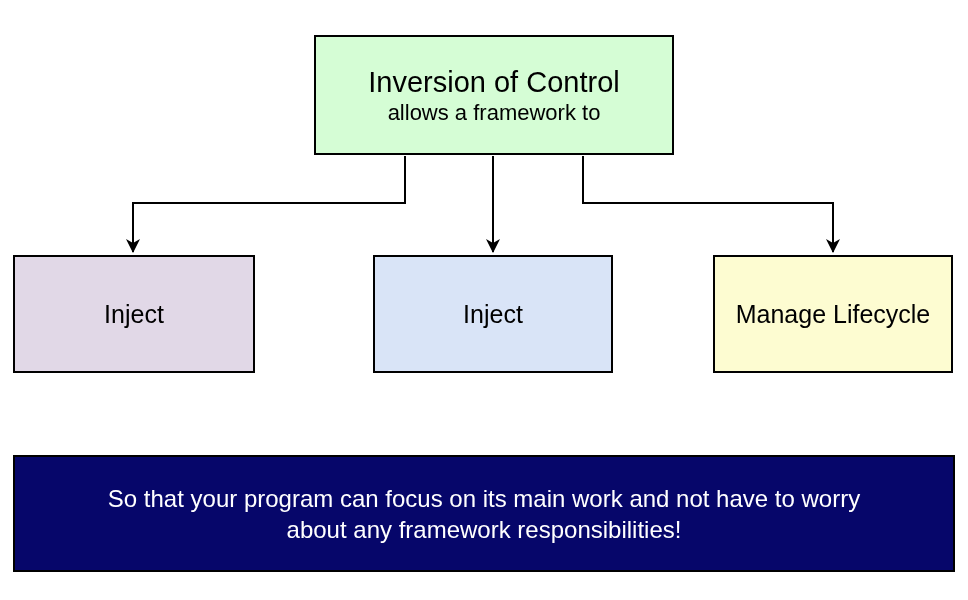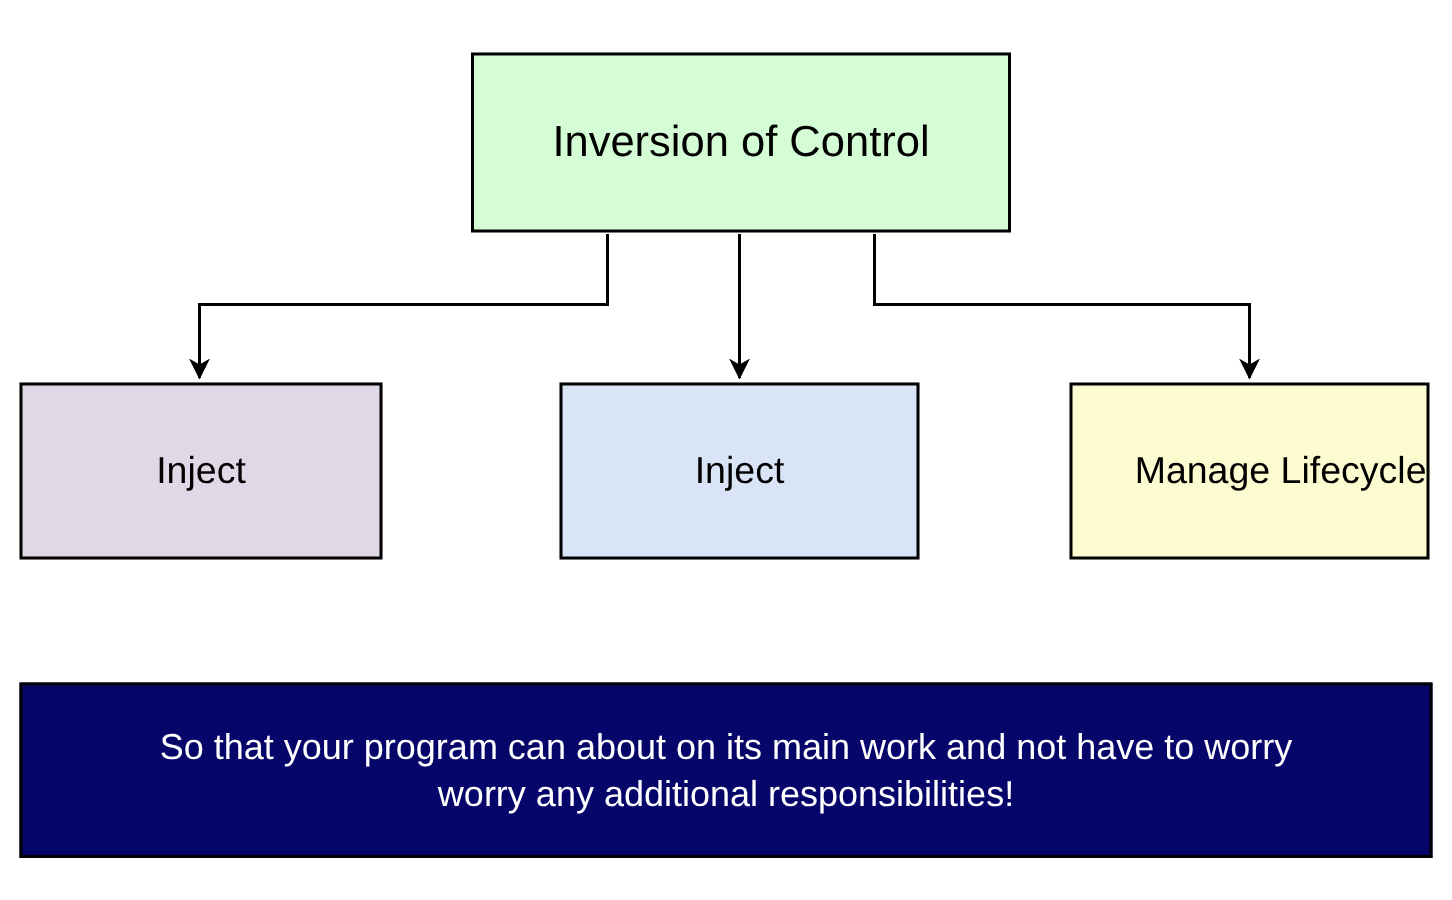--- a/index.html
+++ b/index.html
@@ -12,21 +12,21 @@
     position: relative;
     width: 968px;
     height: 600px;
     background: #ffffff;
     overflow: hidden;
   }
   .node {
     position: absolute;
     border: 2px solid var(--color-border, #000000);
     display: flex;
-    flex-direction: row;
+    flex-direction: column;
     align-items: center;
     justify-content: center;
     text-align: center;
   }
   .root-node {
     left: 314px; top: 35px;
     width: 360px; height: 120px;
     background: var(--color-root-fill, #d5fdd5);
   }
   .root-title   { font-size: 29px; line-height: 36px; }
@@ -39,21 +39,20 @@
   }
   .node-deps {
     left: 373px; top: 255px;
     width: 240px; height: 118px;
     background: var(--color-deps-fill, #d9e4f7);
   }
   .node-lifecycle {
     left: 713px; top: 255px;
     width: 240px; height: 118px;
     background: var(--color-lifecycle-fill, #fdfcd1);
-    justify-content: flex-end;
   }
   .banner {
     position: absolute;
     left: 13px; top: 455px;
     width: 942px; height: 117px;
     background: var(--color-banner-fill, #06066a);
     border: 2px solid var(--color-border, #000000);
     color: var(--color-banner-text, #ffffff);
     display: flex;
     flex-direction: column;
@@ -81,32 +80,33 @@
         <path d="M0,0 L14,7 L0,14 L4,7 Z" fill="#000000"></path>
       </marker>
     </defs>
     <path d="M405,156 L405,203 L133,203 L133,252" fill="none" stroke="#000000" stroke-width="2" marker-end="url(#arrowhead)"></path>
     <path d="M493,156 L493,252" fill="none" stroke="#000000" stroke-width="2" marker-end="url(#arrowhead)"></path>
     <path d="M583,156 L583,203 L833,203 L833,252" fill="none" stroke="#000000" stroke-width="2" marker-end="url(#arrowhead)"></path>
   </svg>
 
   <div class="node root-node">
     <div class="root-title">Inversion of Control</div>
+    <div class="root-subtitle">allows a framework to</div>
   </div>
 
   <div class="node node-config">
     <div class="child-label">Inject</div>
   </div>
 
   <div class="node node-deps">
     <div class="child-label">Inject</div>
   </div>
 
   <div class="node node-lifecycle">
     <div class="child-label">Manage Lifecycle</div>
   </div>
 
   <div class="banner">
-    <div>So that your program can about on its main work and not have to worry</div>
-    <div>worry any additional responsibilities!</div>
+    <div>So that your program can focus on its main work and not have to worry</div>
+    <div>about any framework responsibilities!</div>
   </div>
 
 </div>
 
 </body></html>

